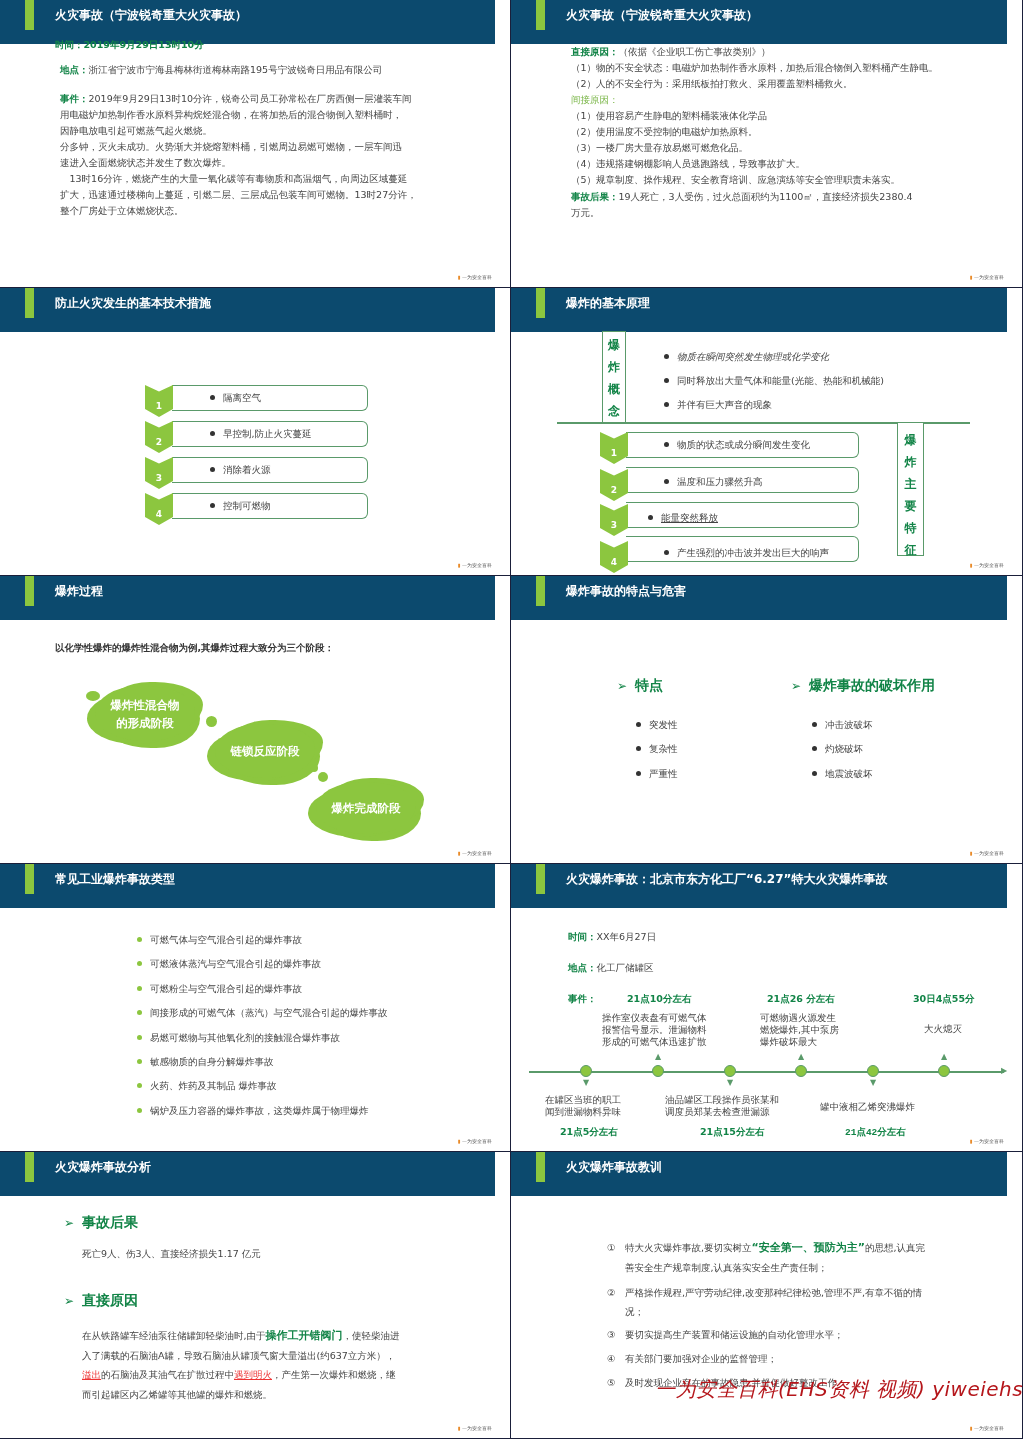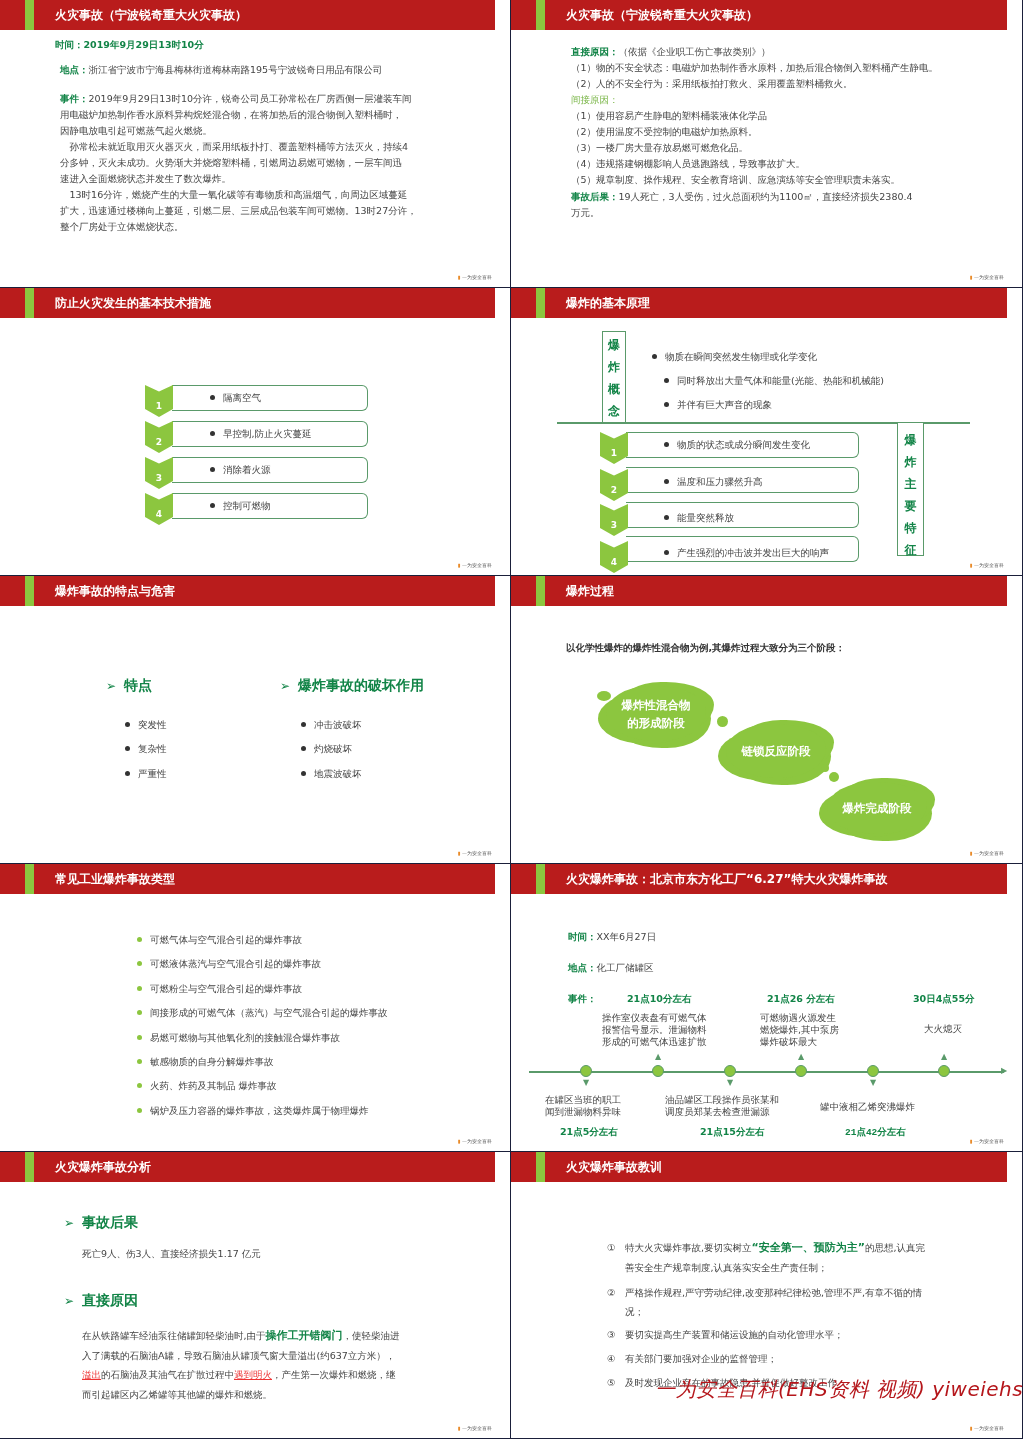--- a/index.html
+++ b/index.html
@@ -1,19 +1,19 @@
 <!DOCTYPE html>
 <html><head>
 <meta charset="utf-8">
 <style>
 *{box-sizing:border-box;margin:0;padding:0;}
 body{width:1023px;height:1439px;background:#1a1f3a;font-family:"DejaVu Sans","Liberation Sans",sans-serif;color:#444;overflow:hidden;position:relative;}
 .grid{position:absolute;left:0;top:0;width:1023px;height:1439px;display:grid;grid-template-columns:511px 512px;grid-template-rows:288px 288px 288px 288px 287px;gap:0;}
 .slide{position:relative;background:#fff;overflow:hidden;border-right:1px solid #1a1f3a;border-bottom:1px solid #1a1f3a;}
-.hdr{position:absolute;left:0;top:0;right:15px;height:30px;background:#b91c1c;}
+.hdr{position:absolute;left:0;top:0;right:15px;height:44px;background:#0c4a6e;}
 .hdr .accent{position:absolute;left:25px;top:0;width:9px;height:30px;background:#8cc63f;}
 .hdr .t{position:absolute;left:55px;top:7px;color:#fff;font-size:12px;font-weight:bold;white-space:nowrap;}
 .logo{position:absolute;right:18px;bottom:7px;font-size:5px;color:#666;white-space:nowrap;}
 .logo b{color:#e98b2a;}
 .txt{position:absolute;font-size:9.5px;line-height:16px;color:#444;}
 .g{color:#128447;font-weight:bold;}
 .lg{color:#7ab648;}
 .red{color:#e33;text-decoration:underline;}
 .bul{position:absolute;font-size:9.5px;color:#444;white-space:nowrap;}
 .bul::before{content:"";display:inline-block;width:5px;height:5px;border-radius:50%;background:#333;margin-right:8px;vertical-align:middle;position:relative;top:-1px;}
@@ -41,21 +41,20 @@
     <div class="hdr">
         <div class="accent"></div>
         <span class="t">火灾事故（宁波锐奇重大火灾事故）</span>
       </div>
     <div class="txt" style="left:55px;top:37px;font-weight:bold;color:#128447;"><span>时间：</span><span>2019年9月29日13时10分</span></div>
     <div class="txt" style="left:60px;top:62px;white-space:nowrap;"><span class="g">地点：</span><span>浙江省宁波市宁海县梅林街道梅林南路195号宁波锐奇日用品有限公司</span></div>
     <div class="txt" style="left:60px;top:91px;width:410px;">
       <div style="white-space:nowrap;"><span class="g">事件：</span><span>2019年9月29日13时10分许，锐奇公司员工孙常松在厂房西侧一层灌装车间</span></div>
       <div style="white-space:nowrap;">用电磁炉加热制作香水原料异构烷烃混合物，在将加热后的混合物倒入塑料桶时，</div>
       <div style="white-space:nowrap;">因静电放电引起可燃蒸气起火燃烧。</div>
-      <div style="white-space:nowrap;">　孙常松未就近取用灭火器灭火，而采用纸板扑打、覆盖塑料桶等方法灭火，持续4</div>
       <div style="white-space:nowrap;">分多钟，灭火未成功。火势渐大并烧熔塑料桶，引燃周边易燃可燃物，一层车间迅</div>
       <div style="white-space:nowrap;">速进入全面燃烧状态并发生了数次爆炸。</div>
       <div style="white-space:nowrap;">　13时16分许，燃烧产生的大量一氧化碳等有毒物质和高温烟气，向周边区域蔓延</div>
       <div style="white-space:nowrap;">扩大，迅速通过楼梯向上蔓延，引燃二层、三层成品包装车间可燃物。13时27分许，</div>
       <div style="white-space:nowrap;">整个厂房处于立体燃烧状态。</div>
     </div>
     <div class="logo"><b>▮</b> <span>一为安全百科</span></div>
   </div>
 
   <div class="slide">
@@ -103,81 +102,81 @@
     <div class="hdr">
         <div class="accent"></div>
         <span class="t">爆炸的基本原理</span>
       </div>
     <div class="vbox" style="left:91px;top:43px;width:24px;height:92px;padding-top:2px;">
       <div>爆</div>
         <div>炸</div>
         <div>概</div>
         <div>念</div>
     </div>
-    <div class="bul" style="left:141px;top:63px;">物质在瞬间突然发生物理或化学变化</div>
+    <div class="bul" style="left:153px;top:63px;font-style:italic;">物质在瞬间突然发生物理或化学变化</div>
     <div class="bul" style="left:153px;top:87px;">同时释放出大量气体和能量(光能、热能和机械能)</div>
     <div class="bul" style="left:153px;top:111px;">并伴有巨大声音的现象</div>
     <div style="position:absolute;left:46px;top:134px;width:413px;height:1.5px;background:#5a9a6a;"></div>
     <div class="vbox" style="left:386px;top:134px;width:27px;height:134px;padding-top:6px;">
       <div>爆</div>
         <div>炸</div>
         <div>主</div>
         <div>要</div>
         <div>特</div>
         <div>征</div>
     </div>
     <div class="step" style="left:115px;top:144px;width:233px;"></div>
     <div class="chev" style="left:89px;top:144px;">1</div>
     <div class="bul" style="left:153px;top:151px;">物质的状态或成分瞬间发生变化</div>
     <div class="step" style="left:115px;top:179px;width:233px;"></div>
     <div class="chev" style="left:89px;top:181px;">2</div>
     <div class="bul" style="left:153px;top:188px;">温度和压力骤然升高</div>
     <div class="step" style="left:115px;top:214px;width:233px;"></div>
     <div class="chev" style="left:89px;top:216px;">3</div>
-    <div class="bul" style="left:153px;top:224px;">能量突然释放</div>
+    <div class="bul" style="left:137px;top:224px;text-decoration:underline;">能量突然释放</div>
     <div class="step" style="left:115px;top:248px;width:233px;"></div>
     <div class="chev" style="left:89px;top:253px;">4</div>
     <div class="bul" style="left:153px;top:259px;">产生强烈的冲击波并发出巨大的响声</div>
+    <div class="logo"><b>▮</b> <span>一为安全百科</span></div>
+  </div>
+
+  <div class="slide">
+    <div class="hdr">
+        <div class="accent"></div>
+        <span class="t">爆炸过程</span>
+      </div>
+    <div class="txt" style="left:55px;top:64px;font-weight:bold;color:#333;white-space:nowrap;">以化学性爆炸的爆炸性混合物为例,其爆炸过程大致分为三个阶段：</div>
+    <div class="dot" style="left:86px;top:115px;width:14px;height:10px;"></div>
+    <div class="cloud" style="left:95px;top:110px;width:100px;height:55px;">
+        <div>
+          <div>爆炸性混合物</div>
+          <div>的形成阶段</div>
+        </div>
+      </div>
+    <div class="dot" style="left:206px;top:140px;width:11px;height:11px;"></div>
+    <div class="cloud" style="left:215px;top:148px;width:100px;height:54px;">链锁反应阶段</div>
+    <div class="dot" style="left:310px;top:188px;width:8px;height:8px;"></div>
+    <div class="dot" style="left:318px;top:196px;width:10px;height:10px;"></div>
+    <div class="cloud" style="left:316px;top:206px;width:100px;height:52px;">爆炸完成阶段</div>
     <div class="logo"><b>▮</b> <span>一为安全百科</span></div>
   </div>
 
   <div class="slide">
     <div class="hdr">
         <div class="accent"></div>
         <span class="t">爆炸事故的特点与危害</span>
       </div>
     <div class="sub" style="left:106px;top:101px;">特点</div>
     <div class="bul" style="left:125px;top:143px;">突发性</div>
     <div class="bul" style="left:125px;top:167px;">复杂性</div>
     <div class="bul" style="left:125px;top:192px;">严重性</div>
     <div class="sub" style="left:280px;top:101px;">爆炸事故的破坏作用</div>
     <div class="bul" style="left:301px;top:143px;">冲击波破坏</div>
     <div class="bul" style="left:301px;top:167px;">灼烧破坏</div>
     <div class="bul" style="left:301px;top:192px;">地震波破坏</div>
-    <div class="logo"><b>▮</b> <span>一为安全百科</span></div>
-  </div>
-
-  <div class="slide">
-    <div class="hdr">
-        <div class="accent"></div>
-        <span class="t">爆炸过程</span>
-      </div>
-    <div class="txt" style="left:55px;top:64px;font-weight:bold;color:#333;white-space:nowrap;">以化学性爆炸的爆炸性混合物为例,其爆炸过程大致分为三个阶段：</div>
-    <div class="dot" style="left:86px;top:115px;width:14px;height:10px;"></div>
-    <div class="cloud" style="left:95px;top:110px;width:100px;height:55px;">
-        <div>
-          <div>爆炸性混合物</div>
-          <div>的形成阶段</div>
-        </div>
-      </div>
-    <div class="dot" style="left:206px;top:140px;width:11px;height:11px;"></div>
-    <div class="cloud" style="left:215px;top:148px;width:100px;height:54px;">链锁反应阶段</div>
-    <div class="dot" style="left:310px;top:188px;width:8px;height:8px;"></div>
-    <div class="dot" style="left:318px;top:196px;width:10px;height:10px;"></div>
-    <div class="cloud" style="left:316px;top:206px;width:100px;height:52px;">爆炸完成阶段</div>
     <div class="logo"><b>▮</b> <span>一为安全百科</span></div>
   </div>
 
   <div class="slide">
     <div class="hdr">
         <div class="accent"></div>
         <span class="t">常见工业爆炸事故类型</span>
       </div>
     <div class="bul green" style="left:137px;top:70px;">可燃气体与空气混合引起的爆炸事故</div>
     <div class="bul green" style="left:137px;top:94px;">可燃液体蒸汽与空气混合引起的爆炸事故</div>

